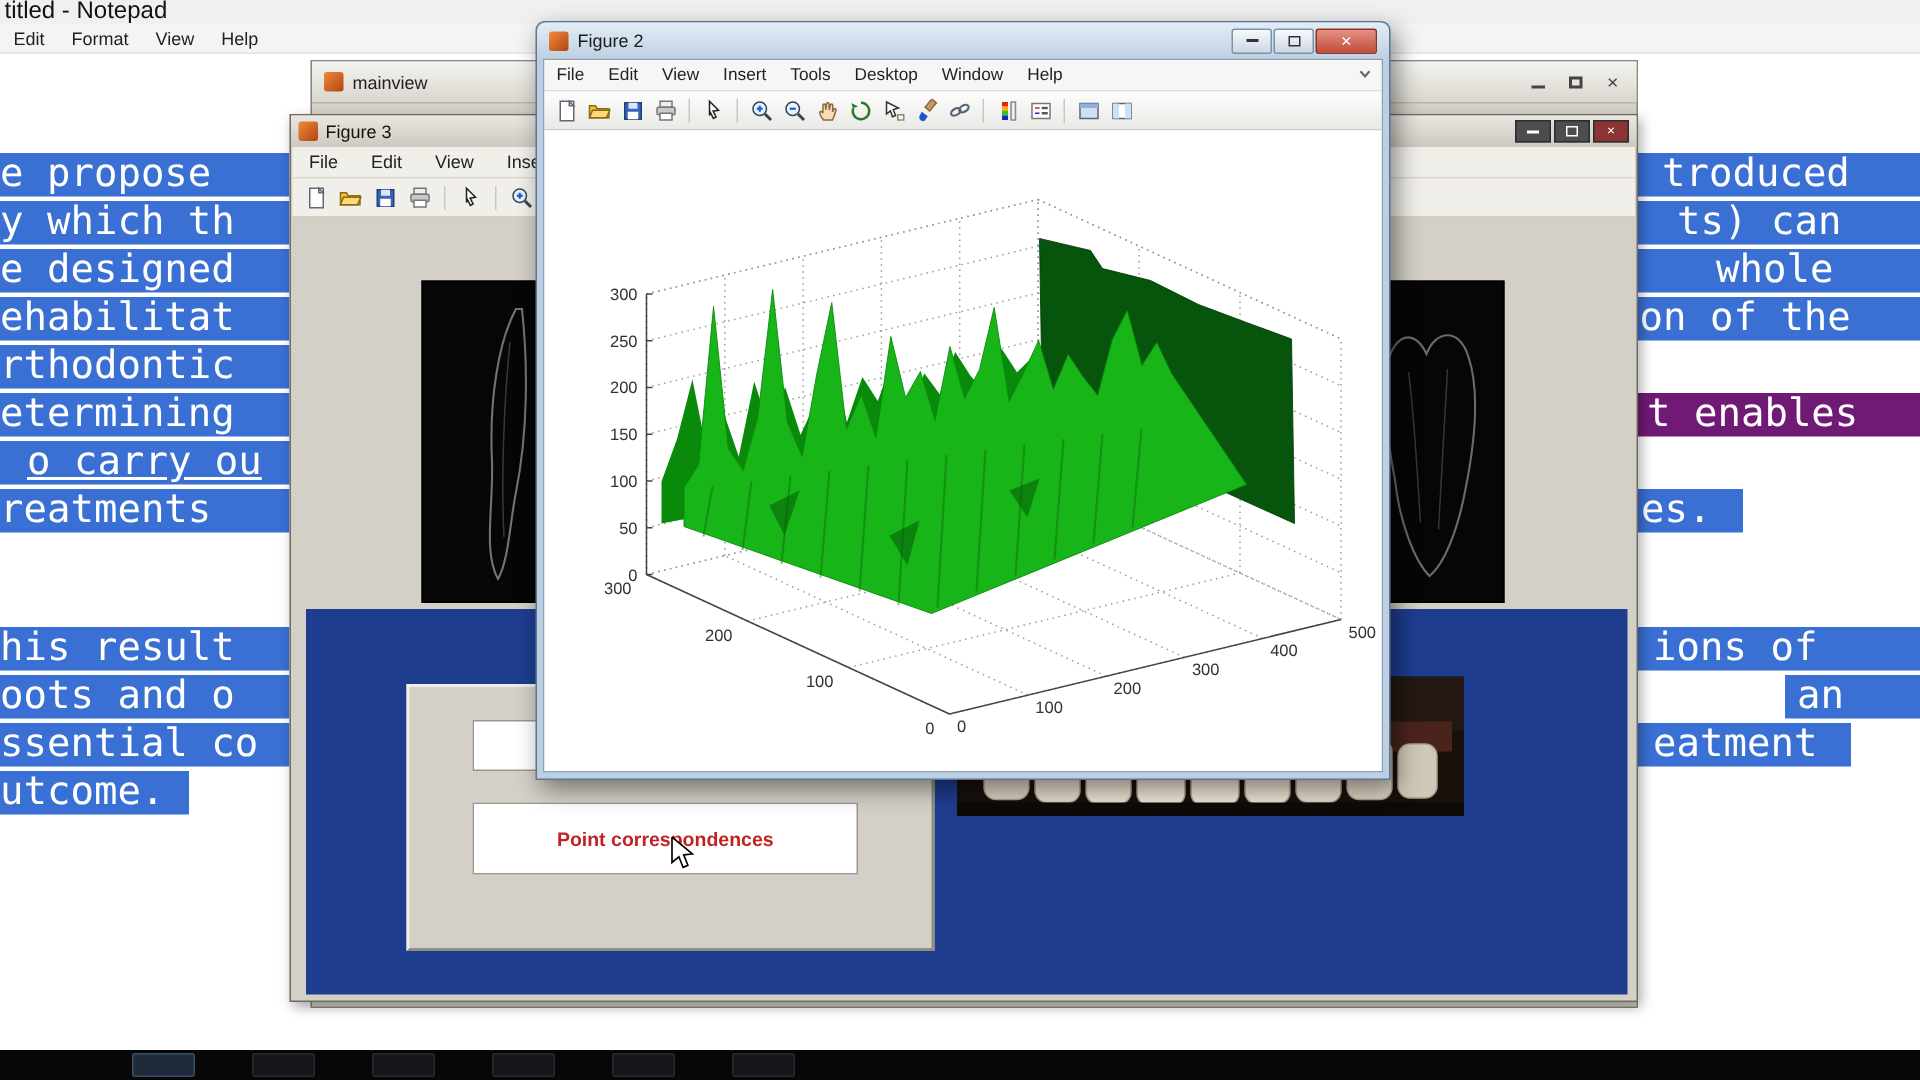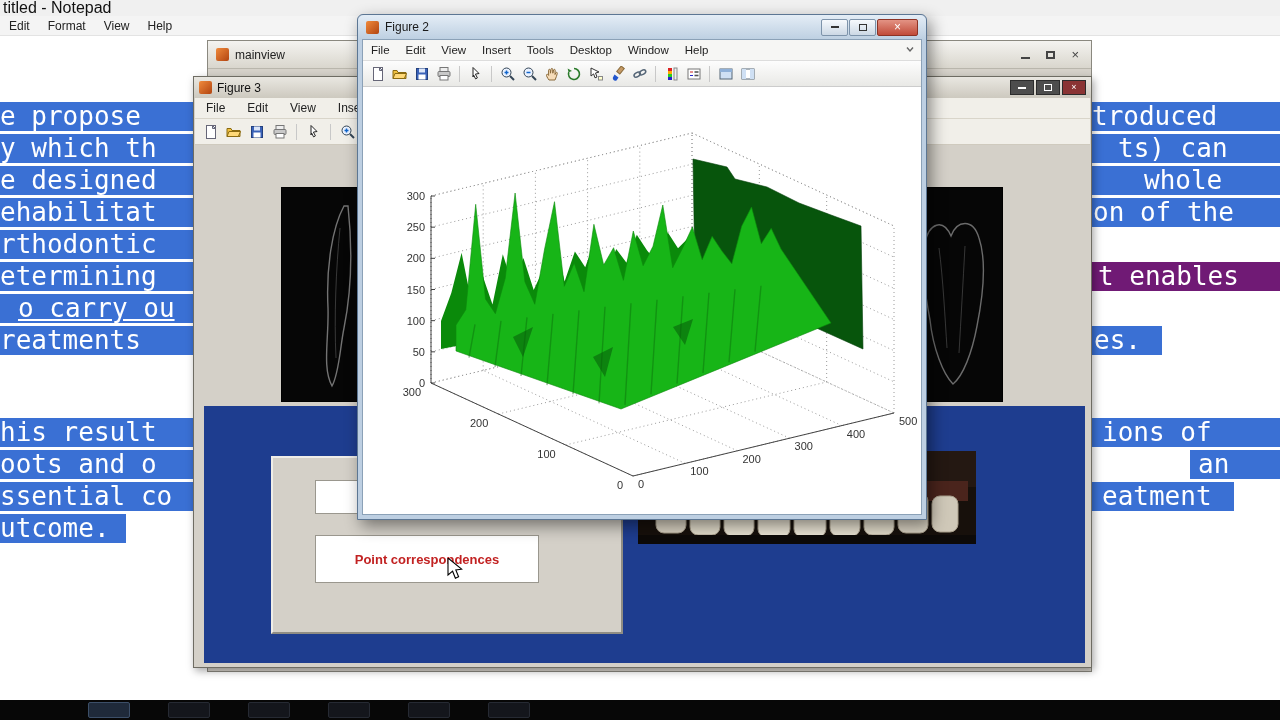--- a/index.html
+++ b/index.html
@@ -52,21 +52,21 @@
               border-bottom:1px solid #cfcabe;display:flex;align-items:center;padding-left:6px;gap:4px;}
   .f1-content{position:absolute;left:2px;top:68px;right:2px;bottom:2px;background:#d4d0c8;}
   .xray{position:absolute;background:#060606;border:1px solid #000;}
   #xray-left{left:85px;top:42px;width:113px;height:215px;}
   #xray-right{left:708px;top:42px;width:99px;height:215px;}
   #navy-panel{position:absolute;left:8px;top:261px;width:881px;height:257px;background:#1e3d8f;}
   #btn-panel{position:absolute;left:67px;top:50px;width:352px;height:178px;background:#d4d0c8;
              border:2px solid;border-color:#efede8 #8f8d84 #8f8d84 #efede8;}
   .white-field{position:absolute;left:42px;background:#ffffff;border:1px solid #9a978e;}
   #blank-field{top:22px;width:257px;height:34px;}
-  #pc-button{top:77px;width:224px;height:48px;display:flex;align-items:center;justify-content:center;
+  #pc-button{top:77px;width:257px;height:48px;display:flex;align-items:center;justify-content:center;
              font-size:13px;font-weight:bold;color:#c22222;cursor:default;}
   #teeth-photo{position:absolute;left:434px;top:45px;width:338px;height:93px;background:#17100b;overflow:hidden;}
 
   
   #figure2{position:absolute;left:357px;top:14px;width:570px;height:506px;background:#bdcfe2;
            border:1px solid #5c7693;border-radius:6px 6px 0 0;z-index:5;
            box-shadow:4px 6px 16px rgba(0,0,0,.45);}
   .f2-titlebar{position:absolute;left:0;top:0;right:0;height:24px;display:flex;align-items:center;
                padding:0 8px;font-size:12px;color:#1a1a1a;
                background:linear-gradient(#e4edf6,#bed0e2);border-radius:6px 6px 0 0;}
@@ -118,21 +118,21 @@
       <span class="frag" style="left: 0px; width: 193px; top: 130px; background: rgb(58, 112, 212); padding-left: 0px;">e designed</span>
       <span class="frag" style="left: 0px; width: 193px; top: 162px; background: rgb(58, 112, 212); padding-left: 0px;">ehabilitat</span>
       <span class="frag" style="left: 0px; width: 193px; top: 194px; background: rgb(58, 112, 212); padding-left: 0px;">rthodontic</span>
       <span class="frag" style="left: 0px; width: 193px; top: 226px; background: rgb(58, 112, 212); padding-left: 0px;">etermining</span>
       <span class="frag" style="left: 0px; width: 225px; top: 258px; background: rgb(58, 112, 212); padding-left: 18px; text-decoration: underline;">o carry ou</span>
       <span class="frag" style="left: 0px; width: 193px; top: 290px; background: rgb(58, 112, 212); padding-left: 0px;">reatments</span>
       <span class="frag" style="left: 0px; width: 193px; top: 382px; background: rgb(58, 112, 212); padding-left: 0px;">his result</span>
       <span class="frag" style="left: 0px; width: 193px; top: 414px; background: rgb(58, 112, 212); padding-left: 0px;">oots and o</span>
       <span class="frag" style="left: 0px; width: 193px; top: 446px; background: rgb(58, 112, 212); padding-left: 0px;">ssential co</span>
       <span class="frag" style="left: 0px; width: 126px; top: 478px; background: rgb(58, 112, 212); padding-left: 0px;">utcome.</span>
-      <span class="frag" style="left: 1092px; width: 188px; top: 66px; background: rgb(58, 112, 212); padding-left: 0;">troduced</span>
+      <span class="frag" style="left: 1092px; width: 188px; top: 66px; background: rgb(58, 112, 212); padding-left: 16px;">troduced</span>
       <span class="frag" style="left: 1092px; width: 188px; top: 98px; background: rgb(58, 112, 212); padding-left: 26px;">ts) can</span>
       <span class="frag" style="left: 1092px; width: 188px; top: 130px; background: rgb(58, 112, 212); padding-left: 52px;">whole</span>
       <span class="frag" style="left: 1092px; width: 188px; top: 162px; background: rgb(58, 112, 212); padding-left: 1px;">on of the</span>
       <span class="frag" style="left: 1092px; width: 188px; top: 226px; background: #701a75; padding-left: 6px;">t enables</span>
       <span class="frag" style="left: 1092px; width: 70px; top: 290px; background: rgb(58, 112, 212); padding-left: 2px;">es.</span>
       <span class="frag" style="left: 1092px; width: 188px; top: 382px; background: rgb(58, 112, 212); padding-left: 10px;">ions of</span>
       <span class="frag" style="left: 1190px; width: 90px; top: 414px; background: rgb(58, 112, 212); padding-left: 8px;">an</span>
       <span class="frag" style="left: 1092px; width: 142px; top: 446px; background: rgb(58, 112, 212); padding-left: 10px;">eatment</span>
     </div>
 

